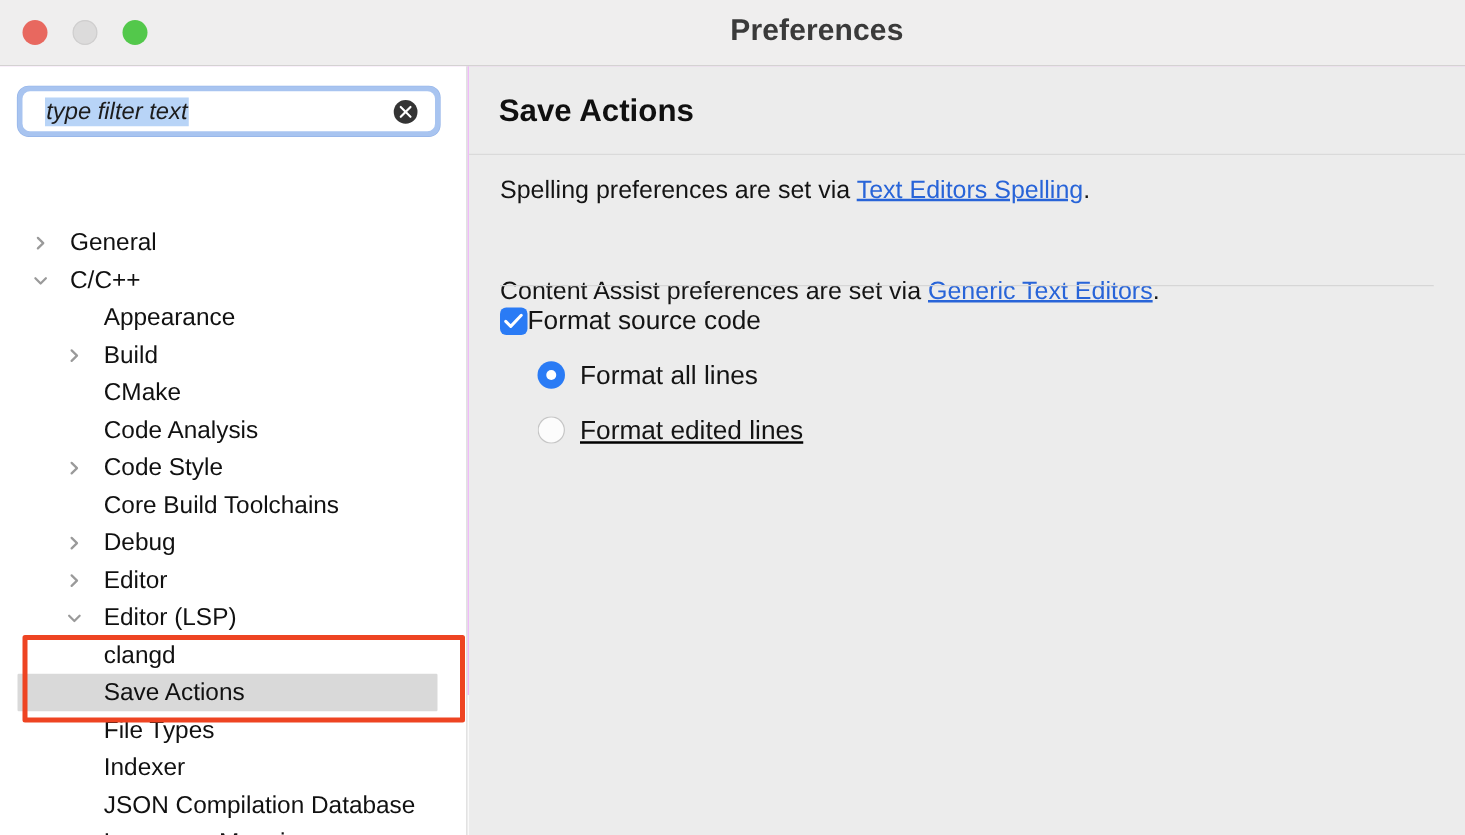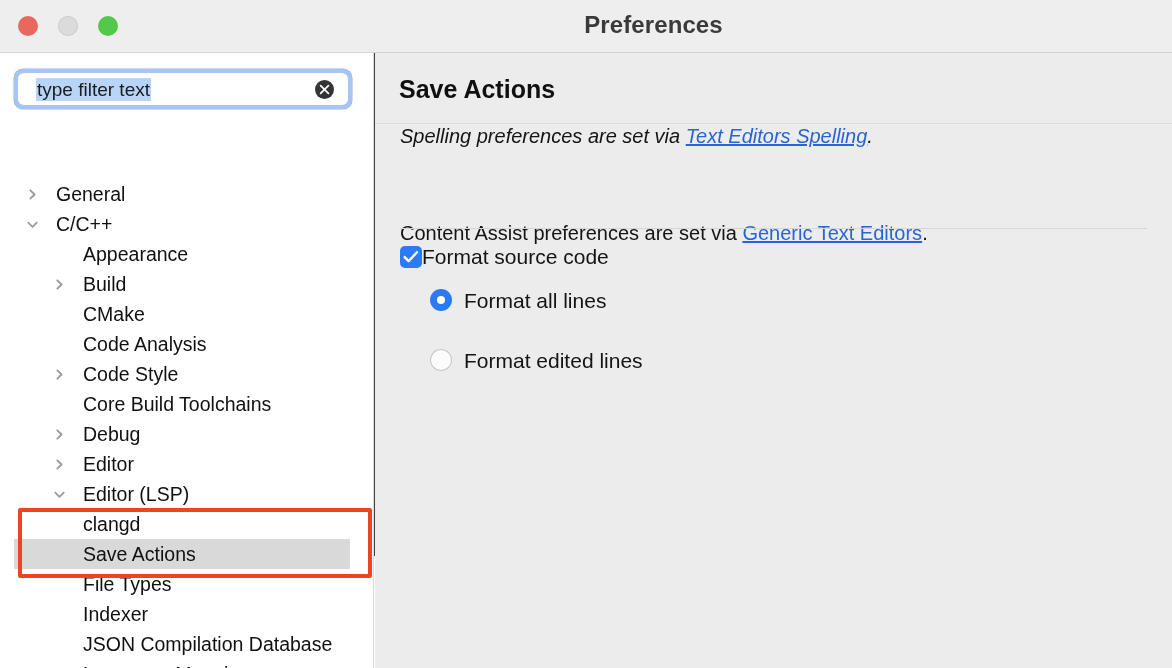--- a/index.html
+++ b/index.html
@@ -5,21 +5,21 @@
   * { box-sizing: border-box; margin: 0; padding: 0; }
   html, body {
     width: 1172px; height: 668px;
     font-family: "Liberation Sans", sans-serif;
     background: #ffffff;
     overflow: hidden;
   }
   #app {
     position: relative;
     width: 1172px; height: 556px;
-    background: #404040;
+    background: #f0abfc;
   }
 
   
   .titlebar {
     position: absolute; left: 0; top: 0;
     width: 1172px; height: 53px;
     background: #EFEEEE;
     border-bottom: 1px solid #D4D2D2;
   }
   .traffic {
@@ -41,21 +41,21 @@
   
   .sidebar {
     position: absolute; left: 0; top: 53px;
     width: 374px; height: 615px;
     background: #ffffff;
     border-right: 1px solid #D9D9D9;
     overflow: hidden;
   }
   .search-wrap {
     position: absolute; left: 14px; top: 16px;
-    width: 338px; height: 40px;
+    width: 338px; height: 40px; font-style: italic;
   }
   .search-ring {
     position: absolute; inset: 0;
     border-radius: 9px;
     background: #A8C4F0;
     box-shadow: 0 0 0 0.5px #93b3e8;
   }
   .search-field {
     position: absolute; left: 4px; top: 4px;
     width: 330px; height: 32px;
@@ -142,21 +142,21 @@
   }
   .hdr-rule {
     position: absolute; left: 0; top: 70px;
     width: 797px; height: 1px; background: #DADADA;
   }
   .ptext {
     position: absolute; left: 25px;
     font-size: 20px; color: #141414;
     white-space: nowrap;
   }
-  .ptext.r1 { top: 72px; font-style: italic; }
+  .ptext.r1 { top: 88px; }
   .ptext.r2 { top: 132px; margin-top: 37px; }
   .plink {
     color: #2864D8;
     text-decoration: underline;
     cursor: pointer;
   }
   .sec-rule {
     position: absolute; left: 25px; top: 175px;
     width: 747px; height: 1px; background: #D6D6D6;
   }
@@ -171,21 +171,21 @@
     cursor: pointer; flex: none;
   }
   .checkbox svg { position: absolute; left: 3px; top: 4px; }
   .cb-label { font-size: 21px; color: #141414; }
 
   .rd-row {
     position: absolute; left: 55px;
     display: flex; align-items: flex-start; gap: 12px;
   }
   .rd-row.r1 { top: 236px; }
-  .rd-row.r2 { top: 296px; }
+  .rd-row.r2 { top: 280px; text-decoration: underline; }
   .radio {
     width: 22px; height: 22px; border-radius: 50%;
     position: relative; cursor: pointer; flex: none;
   }
   .radio.on { background: #2A7BF5; }
   .radio.on::after {
     content: ""; position: absolute;
     left: 7px; top: 7px; width: 8px; height: 8px;
     border-radius: 50%; background: #ffffff;
   }

